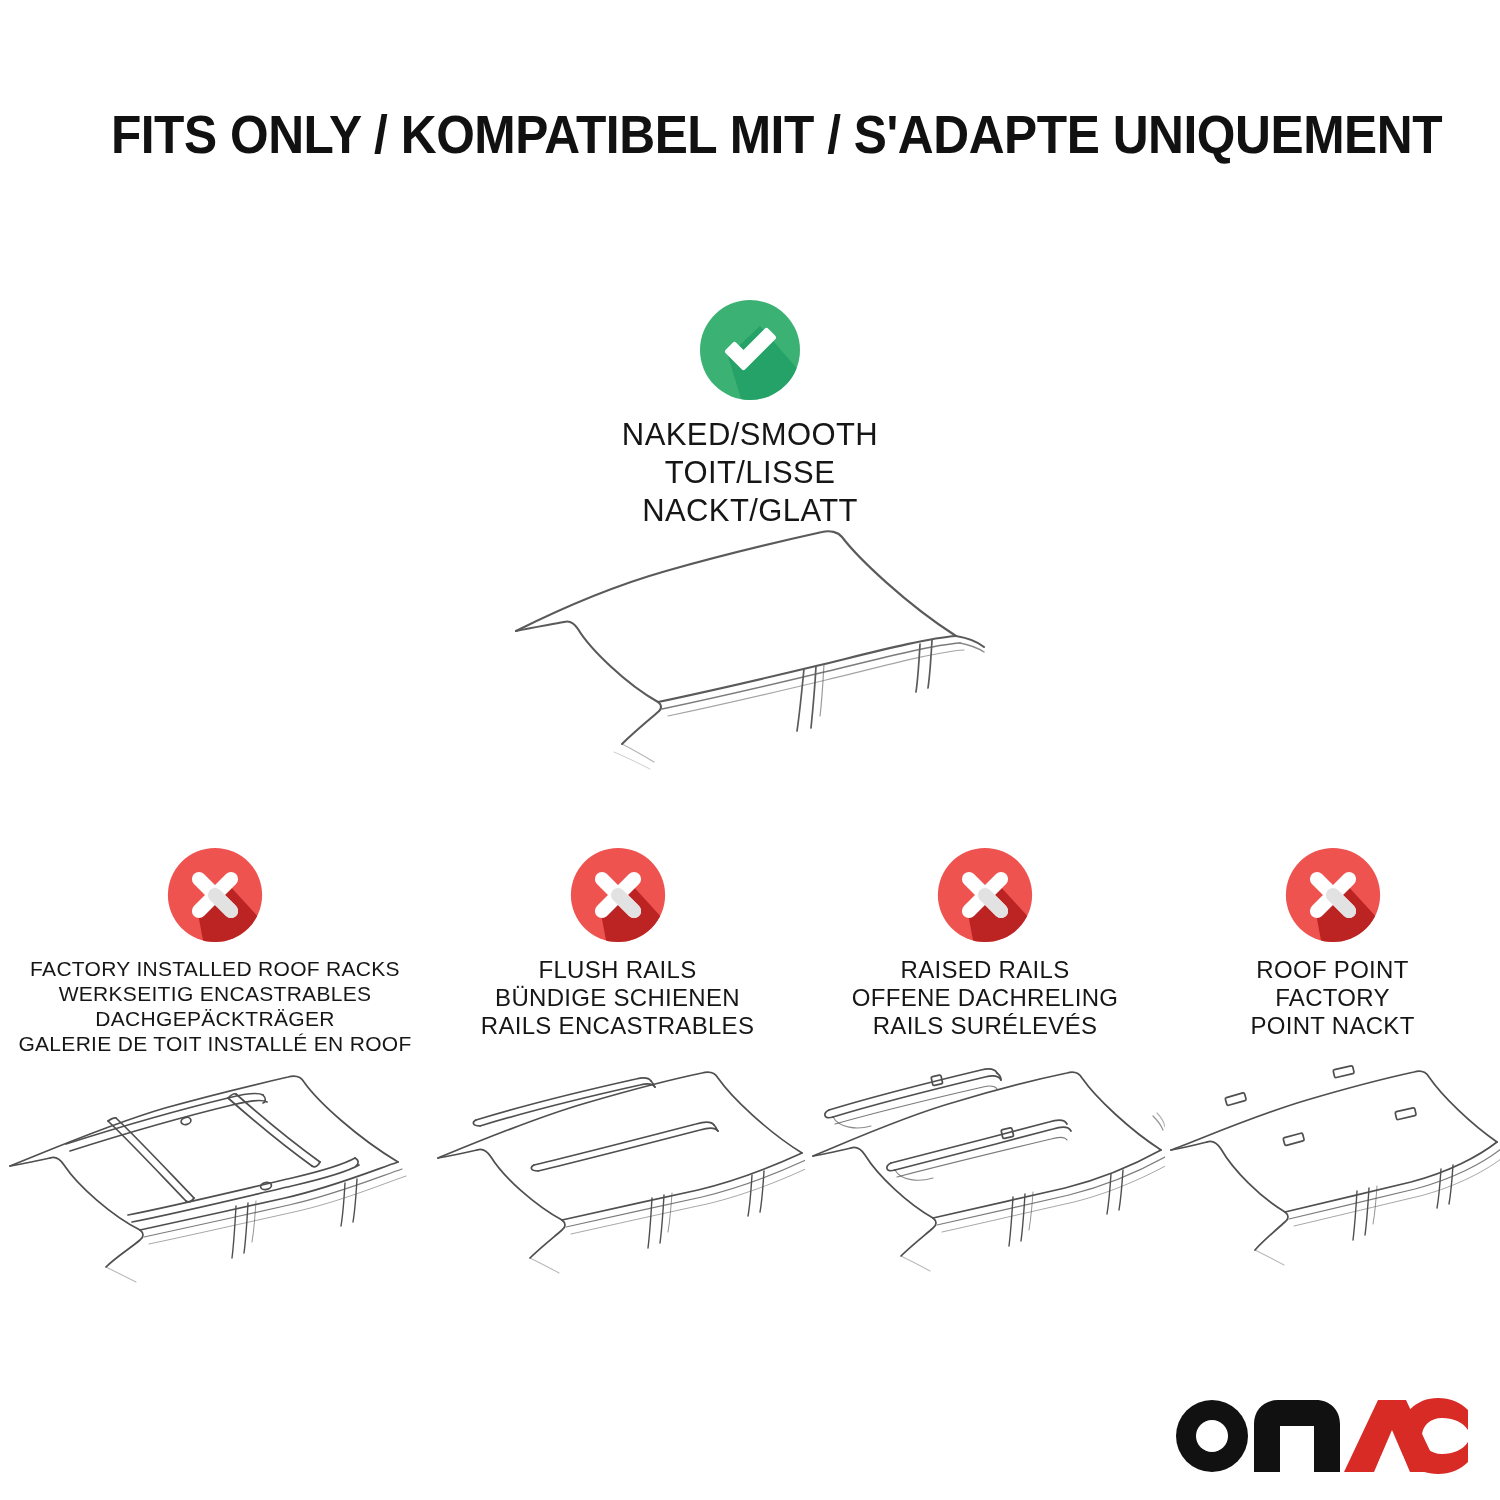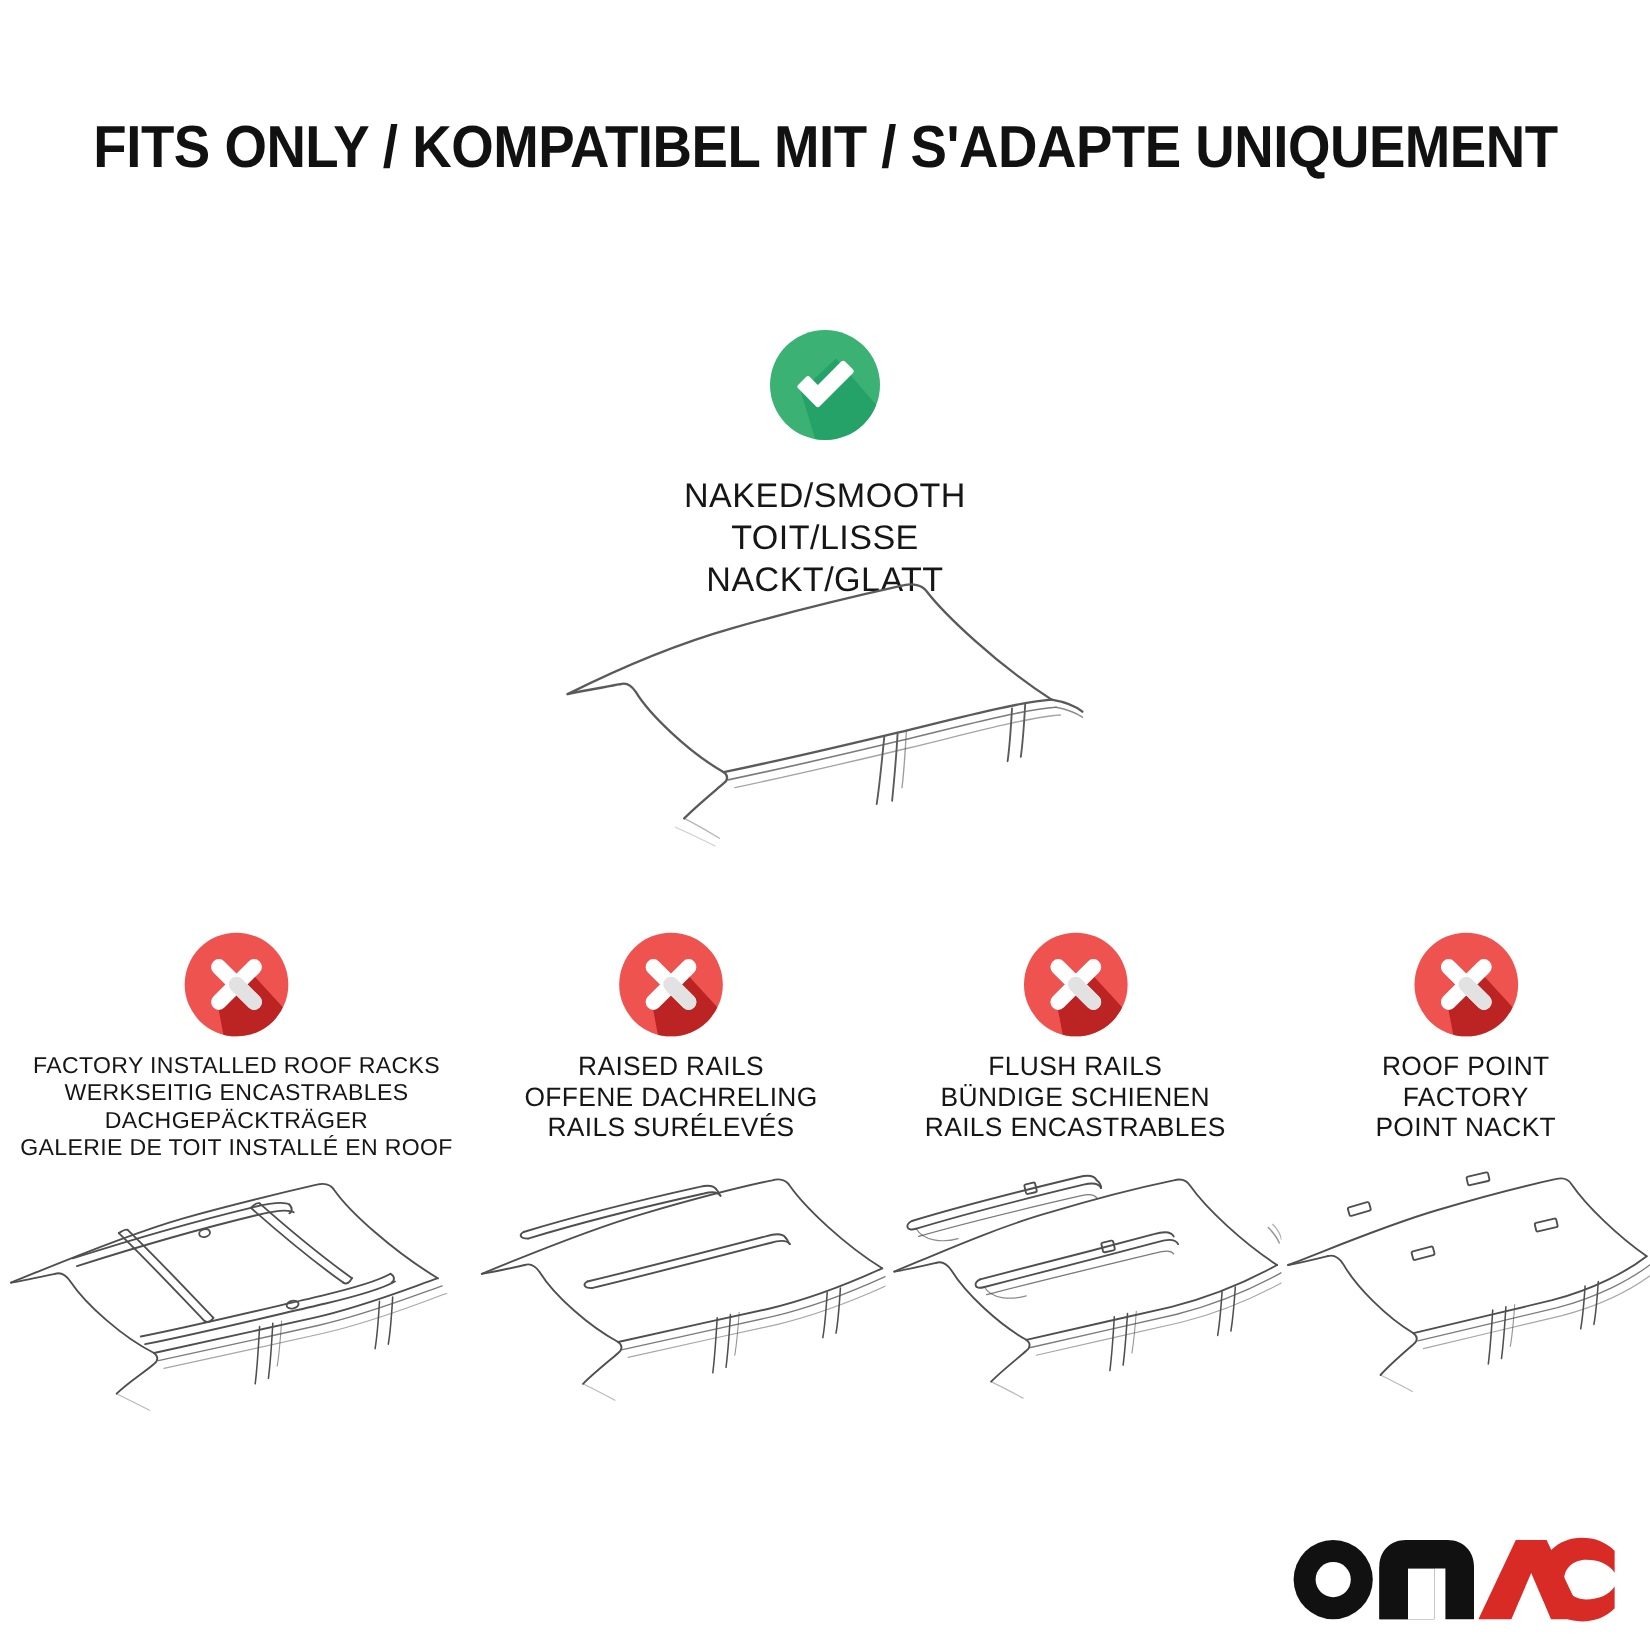--- a/index.html
+++ b/index.html
@@ -16,21 +16,21 @@
     overflow: hidden;
     position: relative;
   }
 
   
   .title-bar {
     position: absolute;
     top: 104px;
     left: 0;
     width: 1500px;
-    text-align: center;
+    text-align: right;
   }
   .title-text {
     display: inline-block;
     font-family: "Liberation Sans Narrow", "Liberation Sans", sans-serif;
     font-size: 54px;
     font-weight: 700;
     letter-spacing: -0.5px;
     line-height: 60px;
     color: #111111;
     transform: scaleX(0.92);
@@ -44,21 +44,21 @@
     top: 298px;
     left: 0;
     width: 1500px;
     text-align: center;
   }
   .badge {
     display: block;
     margin: 0 auto;
   }
   .fit-labels {
-    margin-top: 30px;
+    margin-top: 14px;
     font-size: 31px;
     line-height: 38px;
     letter-spacing: 0.4px;
     font-weight: 400;
     color: #161616;
   }
   .fit-labels div { white-space: nowrap; }
 
   
   .hero-roof {
@@ -209,20 +209,44 @@
       <line x1="52" y1="52" x2="69" y2="69" stroke="#e2e2e2" stroke-width="15" stroke-linecap="round"></line>
     </svg>
     <div class="nofit-labels small">
       <div>FACTORY INSTALLED ROOF RACKS</div>
       <div>WERKSEITIG ENCASTRABLES</div>
       <div>DACHGEPÄCKTRÄGER</div>
       <div>GALERIE DE TOIT INSTALLÉ EN ROOF</div>
     </div>
   </div>
 
+  <div class="nofit-col c2">
+    <svg width="98" height="98" viewBox="0 0 104 104">
+      <defs>
+          <clipPath id="xClip2">
+            <circle cx="52" cy="52" r="50"></circle>
+          </clipPath>
+        </defs>
+      <circle cx="52" cy="52" r="50" fill="#EE5350"></circle>
+      <g clip-path="url(#xClip2)">
+        <polygon points="62,36 104,82 104,104 40,104 34,72" fill="#B01A1A" opacity="0.82"></polygon>
+      </g>
+      <g stroke="#ffffff" stroke-width="15" stroke-linecap="round">
+        <line x1="35" y1="35" x2="69" y2="69"></line>
+        <line x1="69" y1="35" x2="35" y2="69"></line>
+      </g>
+      <line x1="52" y1="52" x2="69" y2="69" stroke="#e2e2e2" stroke-width="15" stroke-linecap="round"></line>
+    </svg>
+    <div class="nofit-labels">
+      <div>FLUSH RAILS</div>
+      <div>BÜNDIGE SCHIENEN</div>
+      <div>RAILS ENCASTRABLES</div>
+    </div>
+  </div>
+
   <div class="nofit-col c3">
     <svg width="98" height="98" viewBox="0 0 104 104">
       <defs>
           <clipPath id="xClip3">
             <circle cx="52" cy="52" r="50"></circle>
           </clipPath>
         </defs>
       <circle cx="52" cy="52" r="50" fill="#EE5350"></circle>
       <g clip-path="url(#xClip3)">
         <polygon points="62,36 104,82 104,104 40,104 34,72" fill="#B01A1A" opacity="0.82"></polygon>
@@ -230,44 +254,20 @@
       <g stroke="#ffffff" stroke-width="15" stroke-linecap="round">
         <line x1="35" y1="35" x2="69" y2="69"></line>
         <line x1="69" y1="35" x2="35" y2="69"></line>
       </g>
       <line x1="52" y1="52" x2="69" y2="69" stroke="#e2e2e2" stroke-width="15" stroke-linecap="round"></line>
     </svg>
     <div class="nofit-labels">
       <div>RAISED RAILS</div>
       <div>OFFENE DACHRELING</div>
       <div>RAILS SURÉLEVÉS</div>
-    </div>
-  </div>
-
-  <div class="nofit-col c2">
-    <svg width="98" height="98" viewBox="0 0 104 104">
-      <defs>
-          <clipPath id="xClip2">
-            <circle cx="52" cy="52" r="50"></circle>
-          </clipPath>
-        </defs>
-      <circle cx="52" cy="52" r="50" fill="#EE5350"></circle>
-      <g clip-path="url(#xClip2)">
-        <polygon points="62,36 104,82 104,104 40,104 34,72" fill="#B01A1A" opacity="0.82"></polygon>
-      </g>
-      <g stroke="#ffffff" stroke-width="15" stroke-linecap="round">
-        <line x1="35" y1="35" x2="69" y2="69"></line>
-        <line x1="69" y1="35" x2="35" y2="69"></line>
-      </g>
-      <line x1="52" y1="52" x2="69" y2="69" stroke="#e2e2e2" stroke-width="15" stroke-linecap="round"></line>
-    </svg>
-    <div class="nofit-labels">
-      <div>FLUSH RAILS</div>
-      <div>BÜNDIGE SCHIENEN</div>
-      <div>RAILS ENCASTRABLES</div>
     </div>
   </div>
 
   <div class="nofit-col c4">
     <svg width="98" height="98" viewBox="0 0 104 104">
       <defs>
           <clipPath id="xClip4">
             <circle cx="52" cy="52" r="50"></circle>
           </clipPath>
         </defs>

